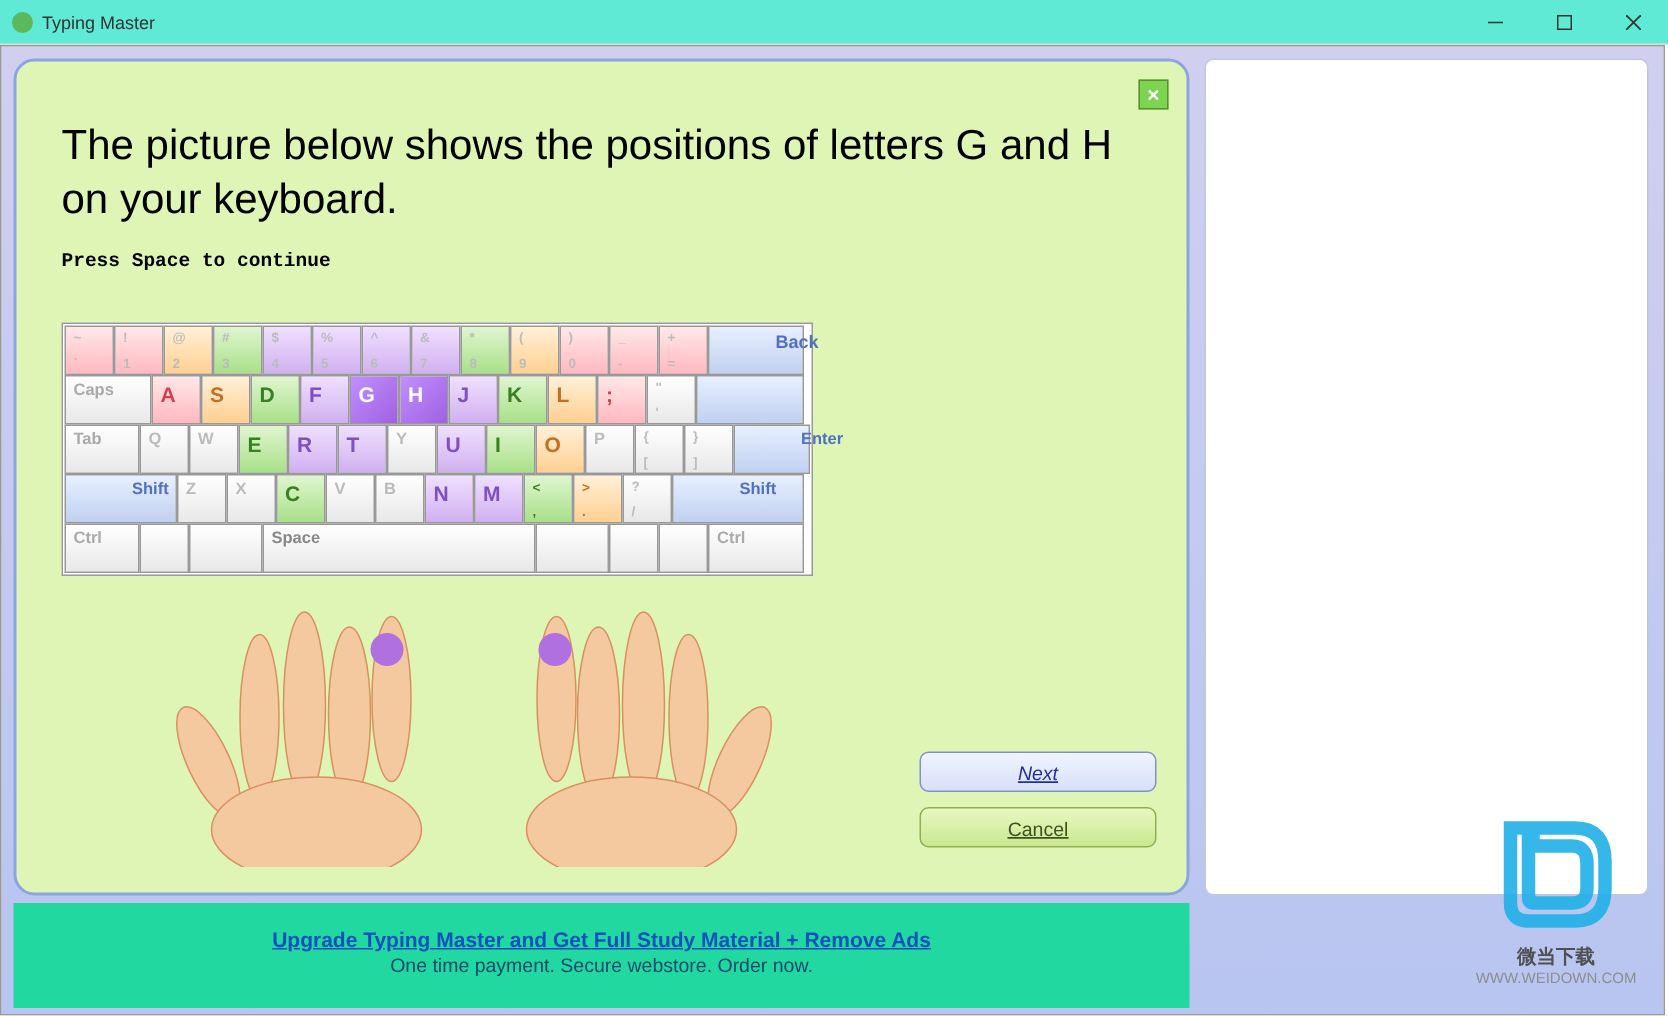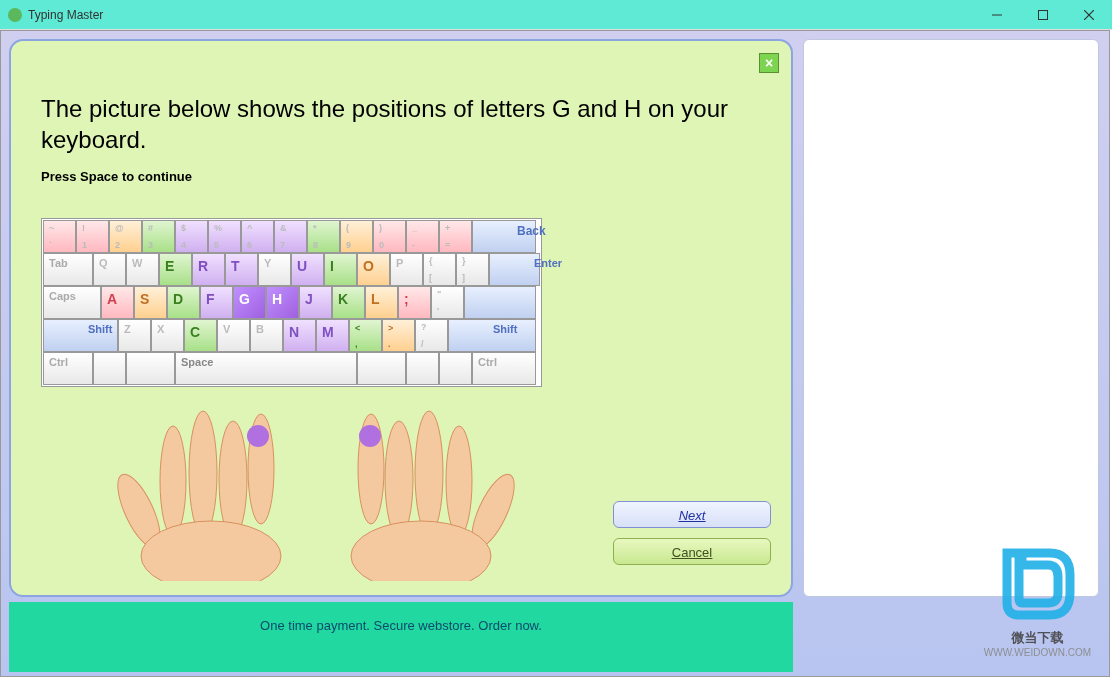--- a/index.html
+++ b/index.html
@@ -9,22 +9,22 @@
 .app-icon { width: 14px; height: 14px; background: #5cb85c; border-radius: 50%; margin-right: 6px; }
 .app-title { font-size: 12px; color: #333; }
 .win-controls { margin-left: auto; display: flex; }
 .win-btn { width: 46px; height: 30px; display: flex; align-items: center; justify-content: center; font-size: 14px; cursor: pointer; }
 
 .outer-container { width: 1110px; height: 647px; position: relative; background: linear-gradient(to bottom, #d0cff0, #b8c5f0); border: 1px solid #999; }
 
 .lesson-panel { position: absolute; left: 8px; top: 8px; width: 784px; height: 558px; background: #dff5b5; border: 2px solid #8ca5e0; border-radius: 14px; padding: 20px 30px; }
 .close-lesson { position: absolute; right: 12px; top: 12px; width: 20px; height: 20px; background: #7dd450; border: 1px solid #5a9030; color: #fff; font-weight: bold; text-align: center; line-height: 18px; cursor: pointer; font-size: 14px; }
 
-.instruction-title { font-size: 24px; margin-top: 32px; margin-bottom: 14px; line-height: 1.3; }
-.instruction-sub { font-size: 13px; font-weight: bold; margin-bottom: 34px; }
+.instruction-title { font-size: 28px; margin-top: 18px; margin-bottom: 14px; line-height: 1.3; }
+.instruction-sub { font-size: 13px; font-weight: bold; margin-bottom: 34px; font-family: Liberation Mono, monospace; }
 
 .keyboard { display: inline-block; border: 1px solid #999; padding: 1px; background: #fff; }
 .kb-row { display: flex; }
 .key { height: 33px; border: 1px solid #999; background: linear-gradient(to bottom, #fff, #e8e8e8); display: flex; align-items: flex-start; justify-content: flex-start; padding: 3px 5px; font-size: 11px; font-weight: bold; color: #888; position: relative; margin: 0; }
 .key.std { width: 33px; }
 .key.colored { font-size: 14px; padding-top: 4px; }
 .key .sub { position: absolute; bottom: 2px; left: 5px; font-size: 9px; }
 .key.top-label { font-size: 9px; line-height: 1; }
 
 .c-pink { background: linear-gradient(to bottom, #ffe8e8, #ffb8c0); color: #d04050; }
@@ -102,50 +102,50 @@
         <div class="key std c-purple top-label c-faded">&amp;<span class="sub">7</span></div>
         <div class="key std c-green top-label c-faded">*<span class="sub">8</span></div>
         <div class="key std c-orange top-label c-faded">(<span class="sub">9</span></div>
         <div class="key std c-pink top-label c-faded">)<span class="sub">0</span></div>
         <div class="key std c-pink top-label c-faded">_<span class="sub">-</span></div>
         <div class="key std c-pink top-label c-faded">+<span class="sub">=</span></div>
         <div class="key c-lblue" style="width:64px;font-size:12px;">Back</div>
       </div>
       
       <div class="kb-row">
+        <div class="key" style="width:58px;color:#aaa;">Caps</div>
+        <div class="key std c-pink colored">A</div>
+        <div class="key std c-orange colored">S</div>
+        <div class="key std c-green colored">D</div>
+        <div class="key std c-purple colored">F</div>
+        <div class="key std c-bright-purple colored">G</div>
+        <div class="key std c-bright-purple colored">H</div>
+        <div class="key std c-purple colored">J</div>
+        <div class="key std c-green colored">K</div>
+        <div class="key std c-orange colored">L</div>
+        <div class="key std c-pink colored">;</div>
+        <div class="key std top-label c-faded">"<span class="sub">'</span></div>
+        <div class="key c-lblue" style="width:72px;"></div>
+      </div>
+      
+      <div class="kb-row">
         <div class="key" style="width:50px;color:#aaa;">Tab</div>
         <div class="key std c-faded">Q</div>
         <div class="key std c-faded">W</div>
         <div class="key std c-green colored">E</div>
         <div class="key std c-purple colored">R</div>
         <div class="key std c-purple colored">T</div>
         <div class="key std c-faded">Y</div>
         <div class="key std c-purple colored">U</div>
         <div class="key std c-green colored">I</div>
         <div class="key std c-orange colored">O</div>
         <div class="key std c-faded">P</div>
         <div class="key std top-label c-faded">{<span class="sub">[</span></div>
         <div class="key std top-label c-faded">}<span class="sub">]</span></div>
         <div class="key c-lblue" style="width:47px;font-size:11px;">Enter</div>
-      </div>
-      
-      <div class="kb-row">
-        <div class="key" style="width:58px;color:#aaa;">Caps</div>
-        <div class="key std c-pink colored">A</div>
-        <div class="key std c-orange colored">S</div>
-        <div class="key std c-green colored">D</div>
-        <div class="key std c-purple colored">F</div>
-        <div class="key std c-bright-purple colored">G</div>
-        <div class="key std c-bright-purple colored">H</div>
-        <div class="key std c-purple colored">J</div>
-        <div class="key std c-green colored">K</div>
-        <div class="key std c-orange colored">L</div>
-        <div class="key std c-pink colored">;</div>
-        <div class="key std top-label c-faded">"<span class="sub">'</span></div>
-        <div class="key c-lblue" style="width:72px;"></div>
       </div>
       
       <div class="kb-row">
         <div class="key c-lblue" style="width:75px;font-size:11px;">Shift</div>
         <div class="key std c-faded">Z</div>
         <div class="key std c-faded">X</div>
         <div class="key std c-green colored">C</div>
         <div class="key std c-faded">V</div>
         <div class="key std c-faded">B</div>
         <div class="key std c-purple colored">N</div>
@@ -195,20 +195,21 @@
 
     <div class="btn-area">
       <div class="action-btn btn-next"><span style="text-decoration:underline;font-style:italic;">Next</span></div>
       <div class="action-btn btn-cancel"><span style="text-decoration:underline;margin-top:14px;">Cancel</span></div>
     </div>
   </div>
 
   <div class="sidebar"></div>
 
   <div class="upgrade-bar">
+    <a class="upgrade-link">Upgrade Typing Master and Get Full Study Material + Remove Ads</a>
     <div class="upgrade-sub">One time payment. Secure webstore. Order now.</div>
   </div>
 
   <div class="watermark">
     <svg width="90" height="80">
       <path d="M 15 10 L 15 60 Q 15 72 27 72 L 58 72 Q 78 72 78 50 L 78 32 Q 78 10 58 10 L 30 10 L 30 22 L 56 22 Q 66 22 66 34 L 66 50 Q 66 60 56 60 L 30 60 Q 27 60 27 56 L 27 10 Z" fill="none" stroke="#20b0e8" stroke-width="9"></path>
     </svg>
     <div class="watermark-text">微当下载</div>
     <div class="watermark-url">WWW.WEIDOWN.COM</div>
   </div>

